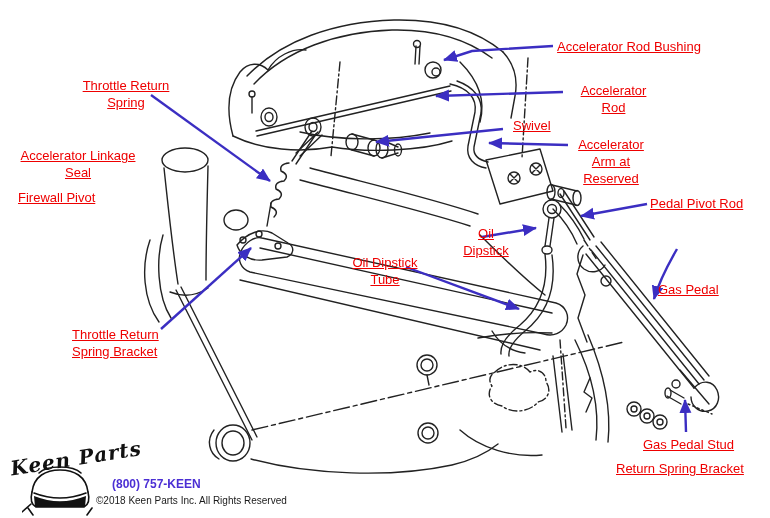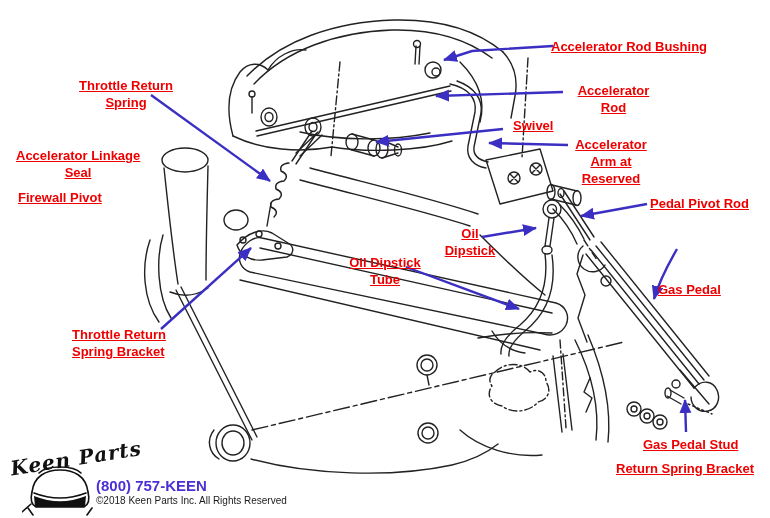--- a/index.html
+++ b/index.html
@@ -2,33 +2,33 @@
 <html><head>
 <meta charset="utf-8">
 <style>
   html,body{margin:0;padding:0;background:#ffffff;}
   #stage{
     position:relative;width:770px;height:518px;background:#ffffff;
     font-family:"Liberation Sans", sans-serif;overflow:hidden;
   }
   #art{position:absolute;left:0;top:0;width:770px;height:518px;}
   .lbl{
-    position:absolute;color:#ee0000;font-weight:bold;font-size:13px;line-height:17px;
+    position:absolute;color:#ee0000;font-weight:normal;font-size:13px;line-height:17px;
     text-align:center;cursor:pointer;white-space:nowrap;
   }
   .lbl span{display:block;text-decoration:underline;}
   .lbl.left{text-align:left;}
   .logo-script{
     position:absolute;left:10px;top:448px;width:110px;color:#111;
     font-family:"DejaVu Serif", serif;font-style:italic;font-weight:bold;
     font-size:20px;transform:rotate(-9deg);letter-spacing:1px;white-space:nowrap;
   }
   .phone{
-    position:absolute;left:96px;top:477px;color:#4b2fd4;
-    font-weight:bold;font-size:15px;white-space:nowrap;
+    position:absolute;left:112px;top:477px;color:#4b2fd4;
+    font-weight:bold;font-size:12px;white-space:nowrap;
   }
   .copyright{
     position:absolute;left:96px;top:495px;color:#1a1a1a;
     font-size:10px;white-space:nowrap;
   }
   .car-icon{position:absolute;left:22px;top:462px;}
 </style>
 </head>
 <body>
 
@@ -238,21 +238,21 @@
   </div>
 
   <div class="lbl left" style="left:18px;top:189px;">
     <span>Firewall Pivot</span>
   </div>
 
   <div class="lbl left" style="left:650px;top:195px;">
     <span>Pedal Pivot Rod</span>
   </div>
 
-  <div class="lbl" style="left:440px;top:225px;width:60px;">
+  <div class="lbl" style="left:456px;top:225px;width:60px;">
     <span>Oil</span>
     <span>Dipstick</span>
   </div>
 
   <div class="lbl left" style="left:658px;top:233px;margin-top:48px;">
     <span>Gas Pedal</span>
   </div>
 
   <div class="lbl" style="left:348px;top:254px;width:74px;text-align:center;">
     <span>Oil Dipstick</span>

